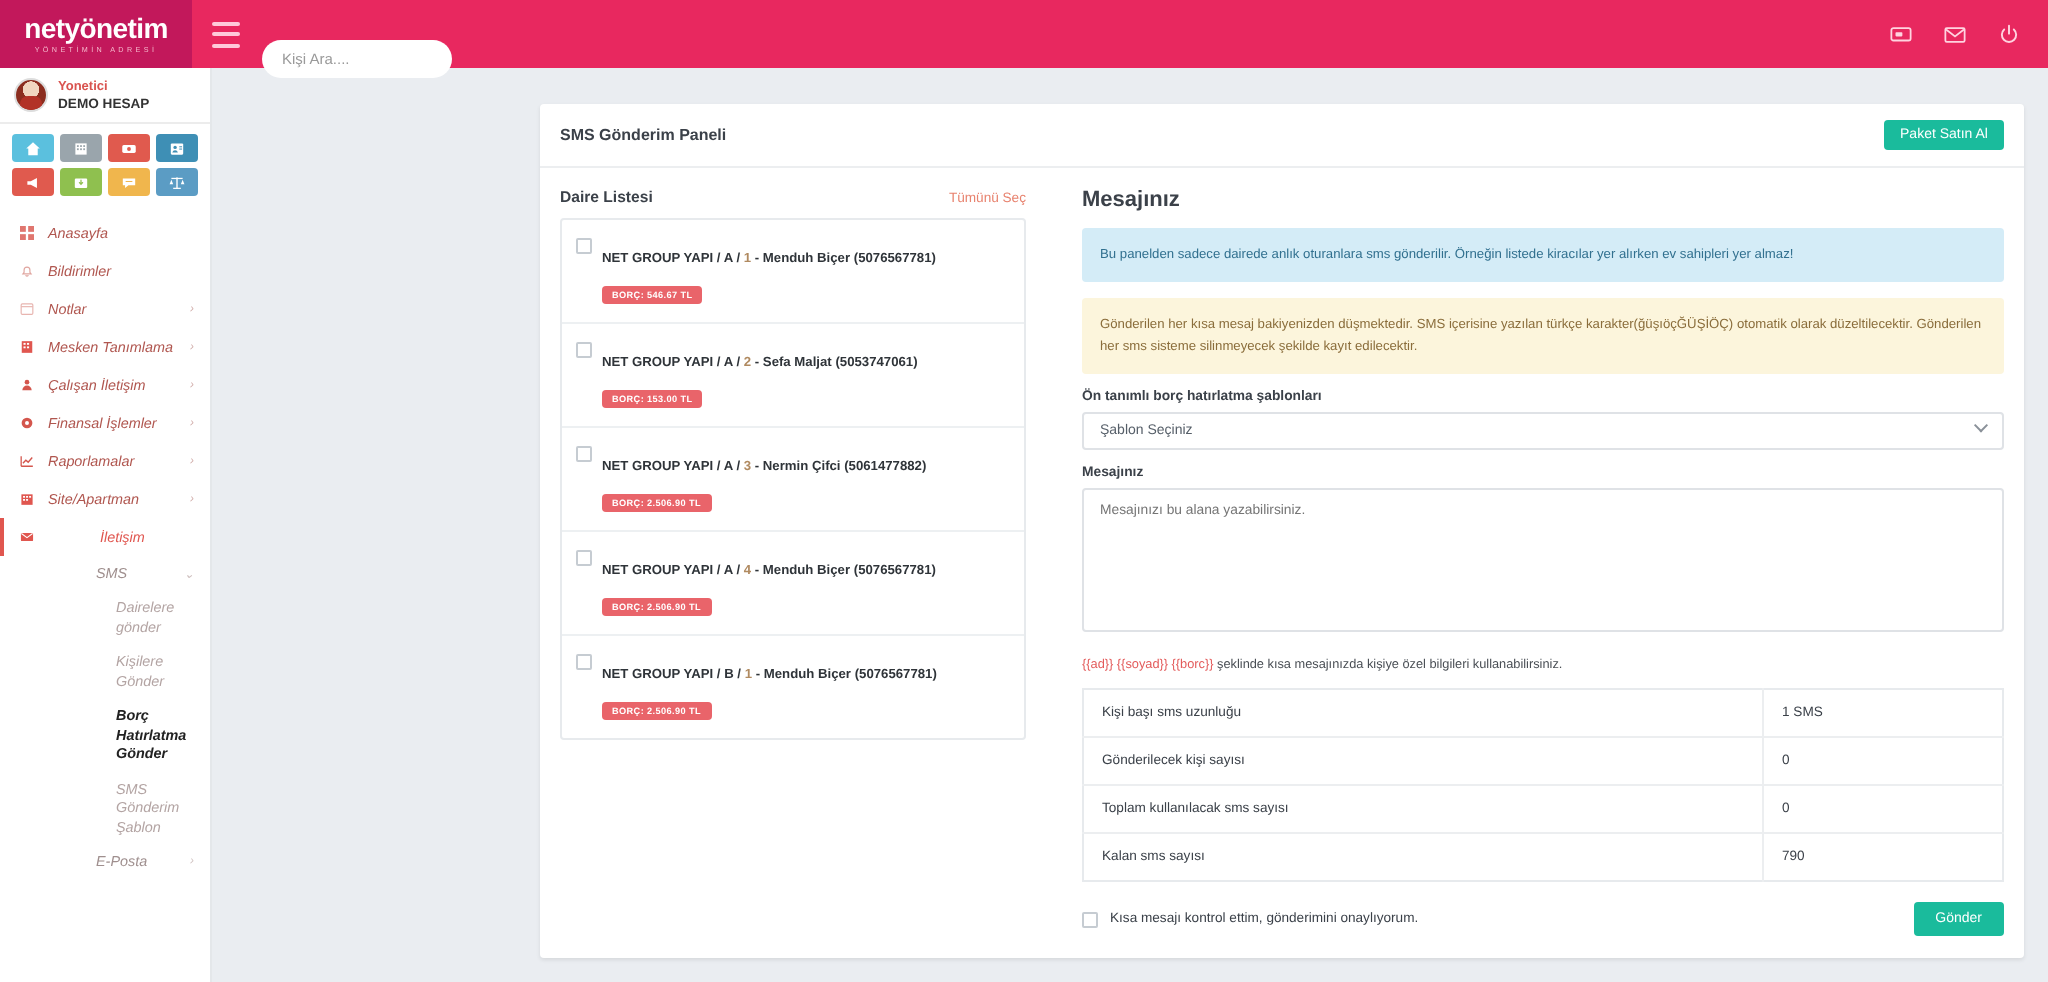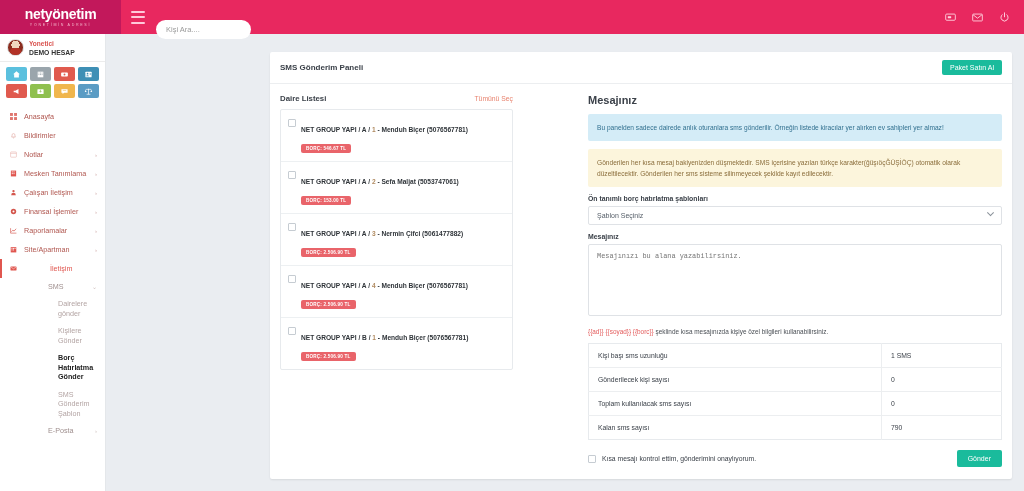--- a/index.html
+++ b/index.html
@@ -11,21 +11,21 @@
     -webkit-font-smoothing: antialiased;
   }
   .app { position: relative; width: 1024px; height: 491px; }
 
   
   .topbar {
     position: absolute; top: 0; left: 0; width: 1024px; height: 34px;
     background: #e8285f; display: flex; align-items: center;
   }
   .brand {
-    width: 121px; height: 34px; background: #c2185b;
+    width: 96px; height: 34px; background: #c2185b;
     display: flex; flex-direction: column; align-items: center; justify-content: center;
     flex-shrink: 0;
   }
   .brand-line1 { font-size: 14px; font-weight: bold; color: #ffffff; letter-spacing: -0.3px; line-height: 13px; }
   .brand-line1 .accent { color: #ffffff; }
   .brand-line2 { font-size: 3.6px; color: #f5b8cc; letter-spacing: 1.7px; margin-top: 2px; }
   .hamburger {
     margin-left: 10px; width: 14px; height: 13px;
     display: flex; flex-direction: column; justify-content: space-between; cursor: pointer;
   }
@@ -69,21 +69,21 @@
   .tilegrid {
     display: grid; grid-template-columns: repeat(4, 1fr); gap: 3px;
     padding: 5px 6px 6px 6px;
   }
   .tile {
     height: 14px; border-radius: 2px; display: flex; align-items: center; justify-content: center;
     cursor: pointer;
   }
   .tile svg { display: block; }
 
-  .navlist { padding-top: 3px; }
+  .navlist { padding-top: 3px; font-style: italic; }
   .navitem {
     display: flex; align-items: center; gap: 6px; padding: 5px 8px 5px 9px;
     font-size: 7.2px; color: #b0564f; cursor: pointer; position: relative;
   }
   .navitem .ni-icon { width: 9px; display: flex; justify-content: center; flex-shrink: 0; }
   .navitem .ni-label { flex: 1; white-space: nowrap; }
   .navitem .chev { font-size: 6px; color: #cfa9a6; margin-left: auto; }
   .navitem.active { color: #e0564f; gap: 32px; }
   .navitem.active::before {
     content: ""; position: absolute; left: 0; top: 0; bottom: 0; width: 2px; background: #e0564f;
@@ -156,38 +156,38 @@
   }
   .dl-text { flex: 1; }
   .dl-name { font-size: 6.6px; color: #2f3439; font-weight: bold; white-space: nowrap; line-height: 8px; }
   .dl-name .unit { color: #b08a60; font-weight: bold; }
   .badge-debt {
     display: inline-block; margin-top: 4px; background: #e9646a; color: #fff;
     font-size: 4.6px; font-weight: bold; padding: 2px 5px; border-radius: 2px;
     letter-spacing: 0.2px;
   }
 
-  .col-right { flex: 1; margin-left: 47px; }
+  .col-right { flex: 1; }
   .mz-title { font-size: 11px; font-weight: bold; color: #3b4149; margin-bottom: 8px; }
   .alert {
     font-size: 6.6px; line-height: 11px; padding: 8px 9px; border-radius: 2px; margin-bottom: 8px;
   }
   .alert-info { background: #d4ecf7; color: #31708f; }
   .alert-warn { background: #fcf5dc; color: #8a6d3b; }
 
   .lbl-strong { font-size: 6.9px; font-weight: bold; color: #3b4149; margin-bottom: 4px; }
   .select-wide {
     height: 19px; border: 1px solid #dfe2e6; border-radius: 2px; background: #fff;
     display: flex; align-items: center; padding: 0 8px; font-size: 7px; color: #555e68;
     cursor: pointer; margin-bottom: 8px;
   }
   .textarea {
     width: 100%; height: 72px; border: 1px solid #dfe2e6; border-radius: 2px;
     padding: 7px 8px; font-size: 6.9px; color: #a8aeb4; resize: none; outline: none;
-    font-family: Liberation Mono, monospace; background: #fff;
+    font-family: Liberation Sans, sans-serif; background: #fff;
   }
   .hint { font-size: 6.4px; color: #4a4f55; margin: 8px 0 8px 0; }
   .hint .tok { color: #e35b5b; }
 
   table.stats { width: 100%; border-collapse: collapse; border: 1px solid #e7eaed; }
   table.stats td {
     font-size: 6.8px; color: #3b4149; padding: 8px 9px; border-bottom: 1px solid #eceef0;
   }
   table.stats tr:last-child td { border-bottom: none; }
   table.stats td.val { width: 120px; border-left: 1px solid #eceef0; }

